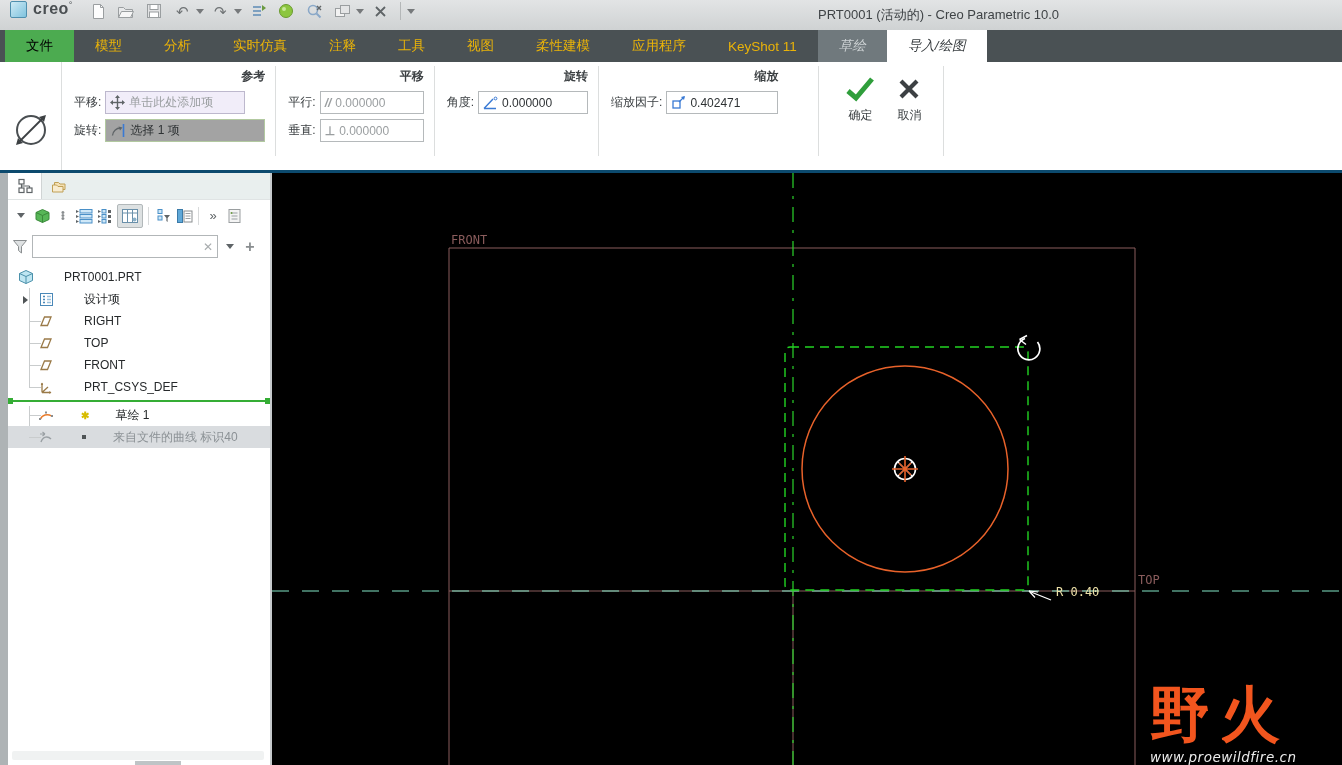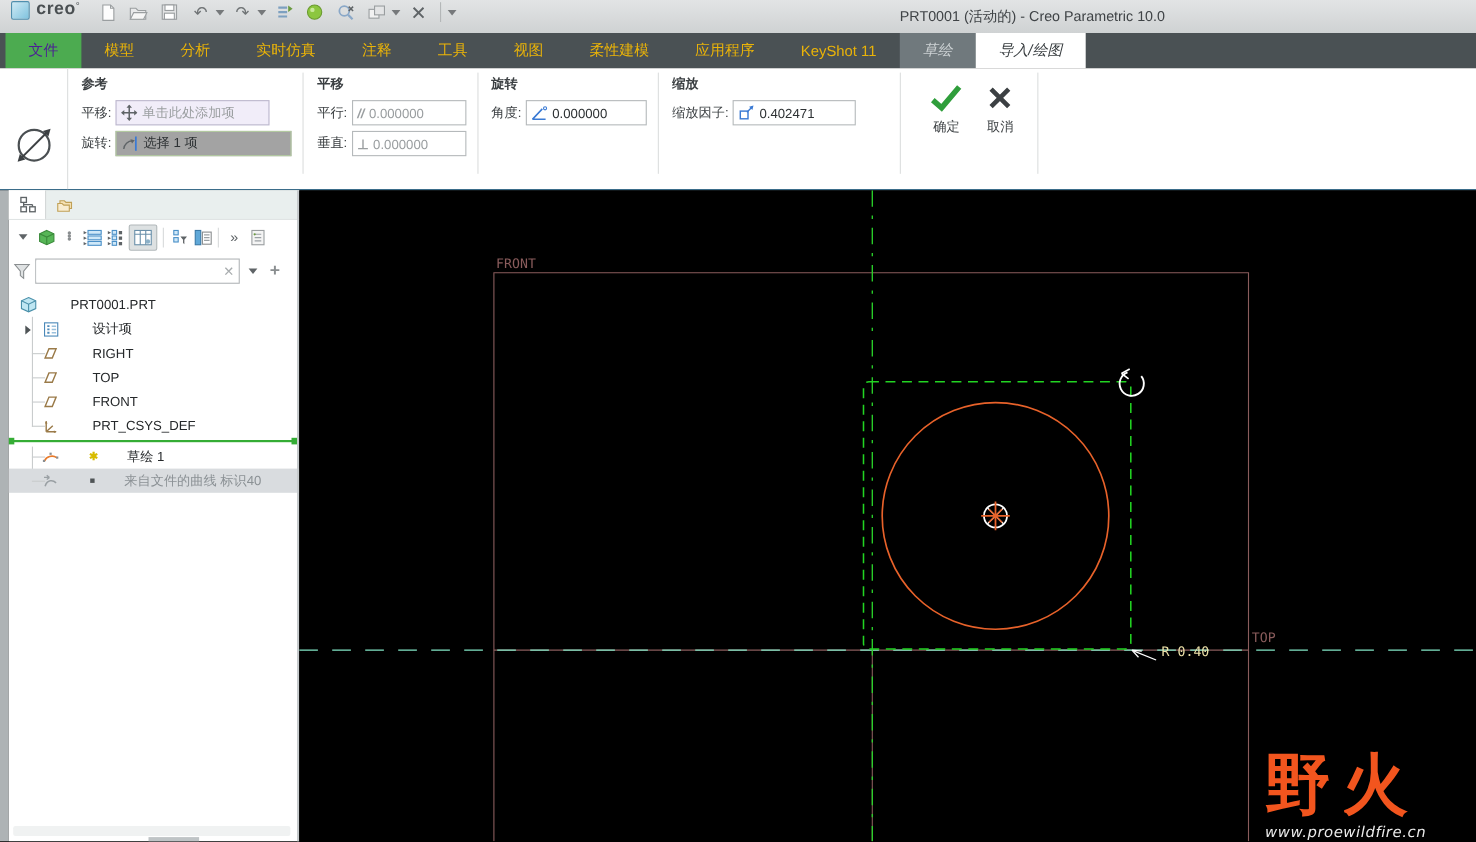--- a/index.html
+++ b/index.html
@@ -16,26 +16,26 @@
   .qat { display:flex; align-items:center; gap:4px; }
   .qat .qbtn { width:24px; height:22px; display:flex; align-items:center; justify-content:center; color:#74787a; }
   .qat .caret { width:0; height:0; border-left:4px solid transparent; border-right:4px solid transparent; border-top:5px solid #76797b; margin-left:-2px; }
   .qat .sep { width:1px; height:18px; background:#b4b7b8; margin:0 4px; }
   .arrow-glyph { font-size:15px; color:#6f7375; line-height:1; }
   #win-title { position:absolute; left:818px; top:6px; font-size:13px; color:#3f4346; white-space:nowrap; }
 
   
   #tabbar { position:absolute; left:0; top:30px; width:1342px; height:32px; background:#4a5154; display:flex; align-items:stretch; padding-left:5px; }
   .tab { display:flex; align-items:center; padding:0 21px; color:#eab308; font-size:13.5px; cursor:default; white-space:nowrap; }
-  .tab.file { background:#4cab50; color:#4c1d95;text-align:center; }
+  .tab.file { background:#4cab50; color:#000000;text-align:center; }
   .tab.hl { background:#70797d; color:#ced3d5; font-style:italic; }
   .tab.active { background:#ffffff; color:#363b3e; font-style:italic; }
 
   
-  #ribbon { position:absolute; left:0; top:62px; width:1342px; height:111px; background:#fff; border-bottom:1px solid #0c4a6e; display:flex; }
+  #ribbon { position:absolute; left:0; top:62px; width:1342px; height:111px; background:#fff; border-bottom:3px solid #0c4a6e; display:flex;text-align:right; }
   #ribbon .bigcell { width:62px; border-right:1px solid #dcdede; display:flex; align-items:flex-end; justify-content:center; padding-bottom:18px; }
   .rgroup { padding:6px 10px 0 12px; }
   .rgroup .gtitle { font-size:12px; color:#3c4043; font-weight:bold; margin-bottom:6px; }
   .rrow { display:flex; align-items:center; margin-bottom:5px; }
   .rrow .rlabel { color:#3c4043; margin-right:4px; white-space:nowrap; }
   .field { height:23px; border:1px solid #b5b9bb; background:#fff; display:flex; align-items:center; padding:0 4px; gap:4px; }
   .field.lav { background:#f1edf9; border-color:#bdb8cd; width:140px; }
   .field.grn { background:#a3a3a3; border-color:#b2c9a0; width:160px; }
   .field.num { width:104px; }
   .field .ph { color:#9a9ea0; }

